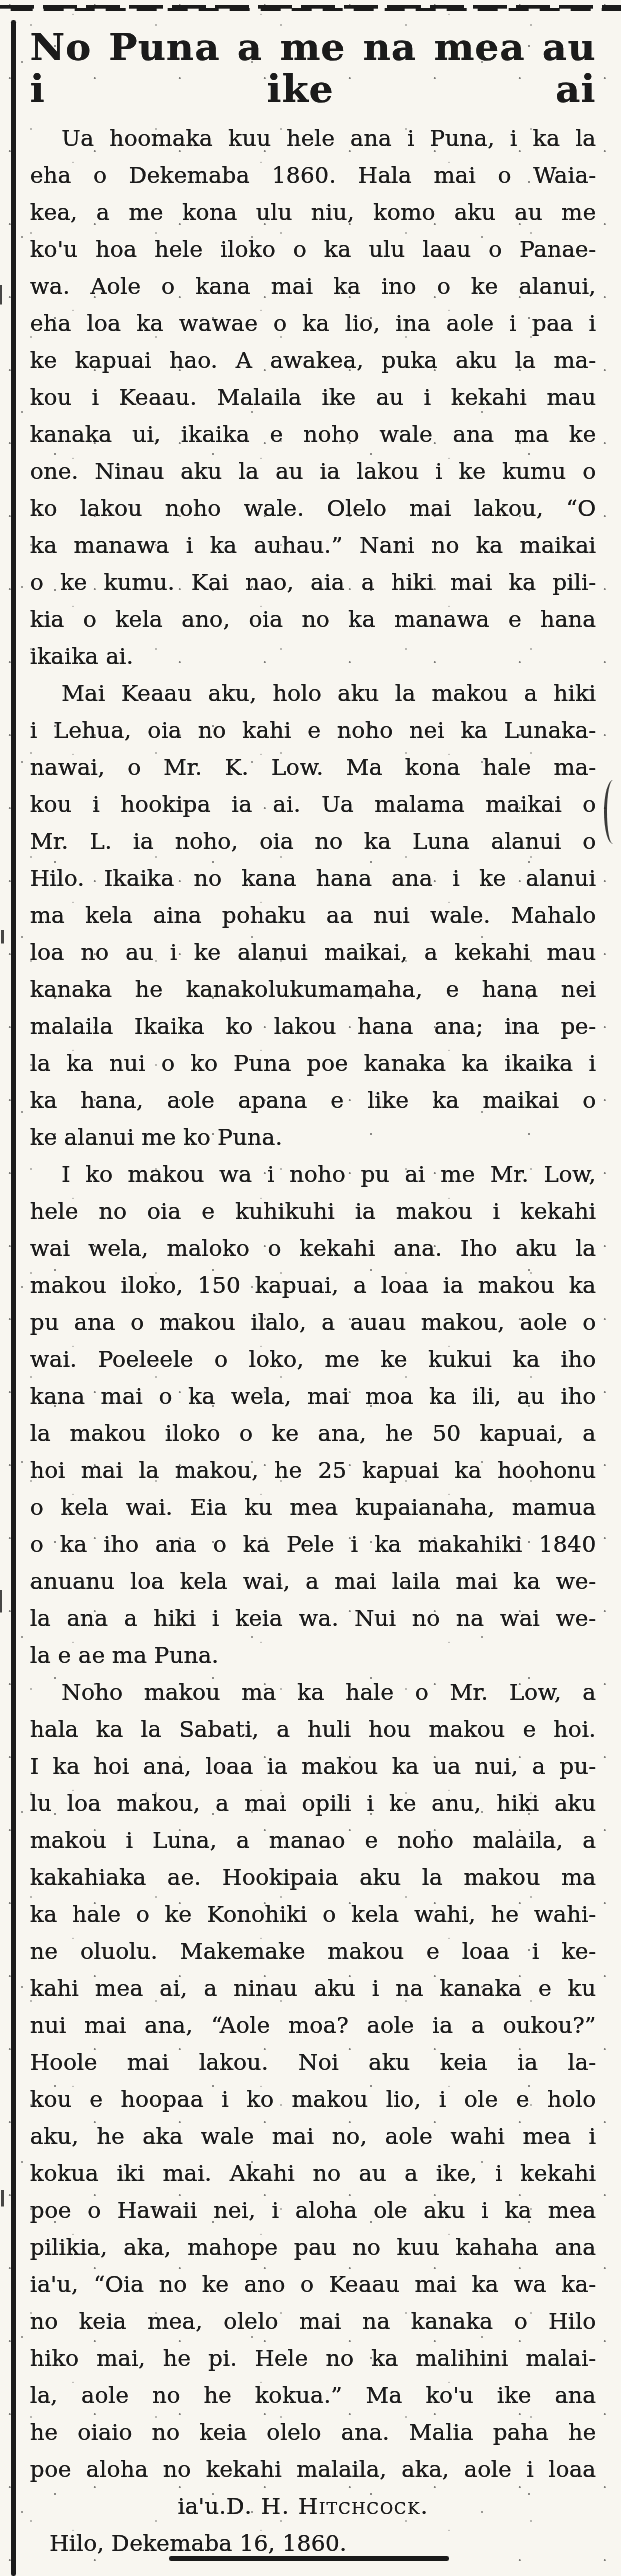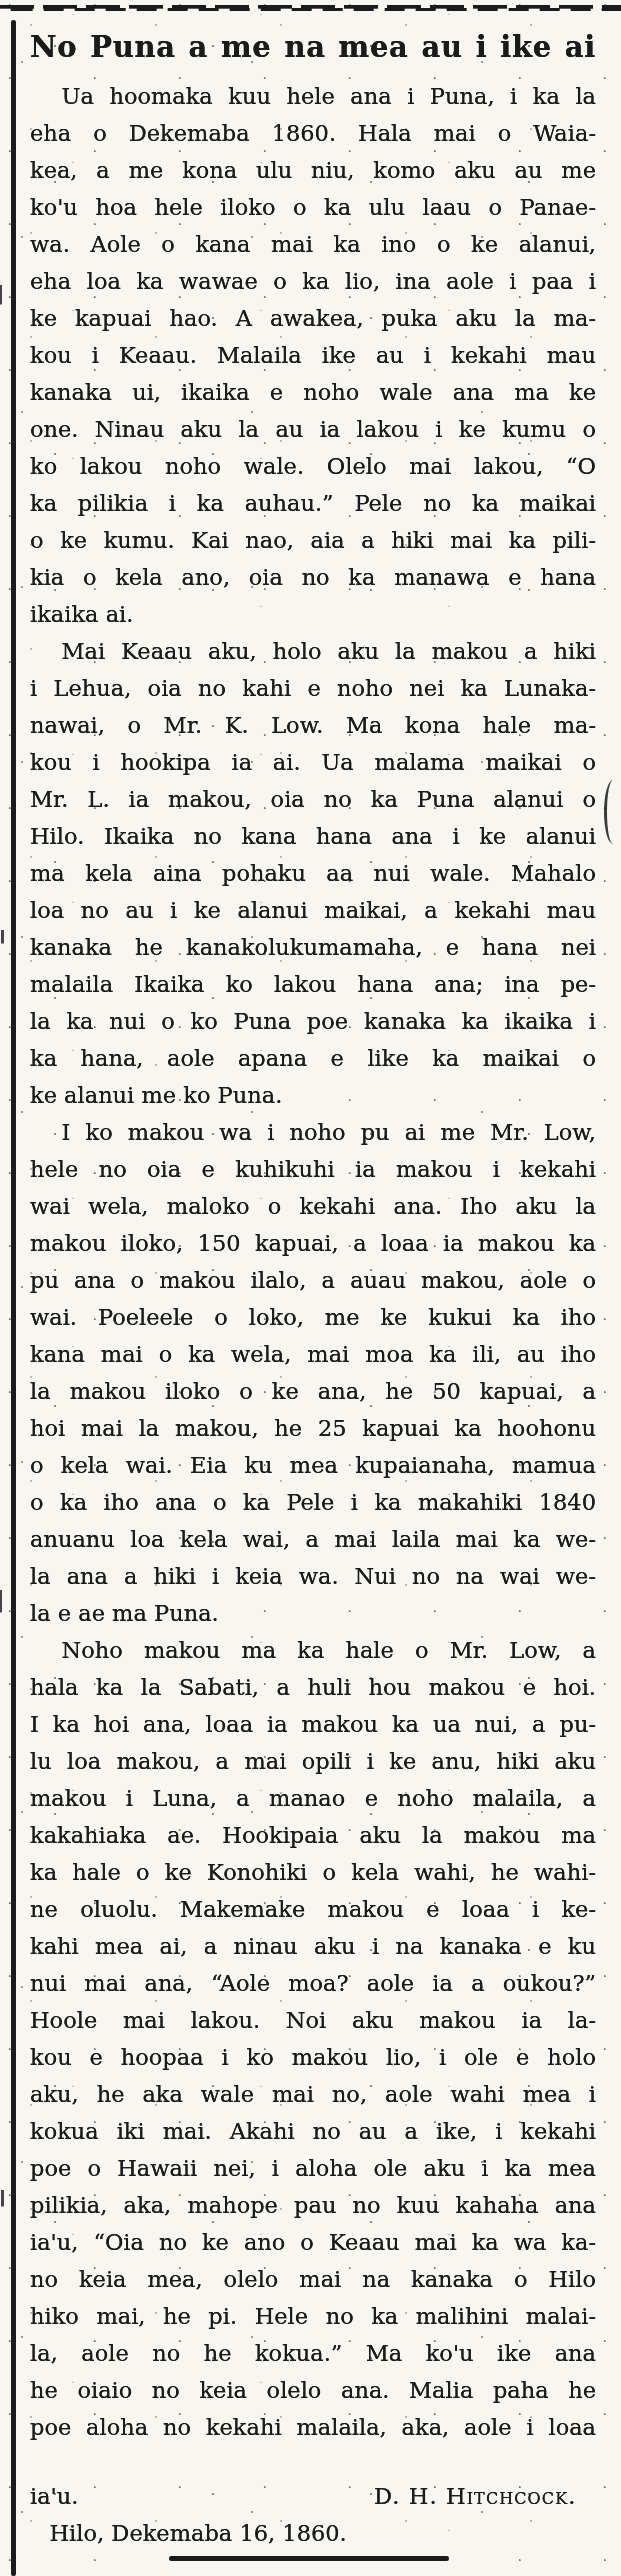--- a/index.html
+++ b/index.html
@@ -57,40 +57,39 @@
     position:absolute;left:604px;top:780px;width:12px;height:64px;
     border-left:3px solid var(--ink);
     border-radius:60% 0 0 60% / 50% 0 0 50%;
     opacity:.85;
   }
   .column{
     position:absolute;left:30px;top:25.5px;width:566px;
   }
   .title{
     font-weight:bold;
-    font-size:29px;line-height:42px;
+    font-size:38px;line-height:42px;
     letter-spacing:0.7px;
     margin-bottom:10.5px;
     text-shadow:0 0 0.4px var(--ink);
   }
   .title .t1{text-align:justify;text-align-last:justify;}
   .title .t2{text-align:center;}
   .line{
     font-size:22.5px;line-height:37px;height:37px;
     white-space:nowrap;
     text-shadow:0 0 0.3px var(--ink);
     text-align:justify;text-align-last:justify;
     text-justify:inter-word;
   }
   .line.indent{padding-left:31.5px;}
   .line.last{text-align:right;text-align-last:left;}
   .sig-row{
-    display:flex;justify-content:space-between;align-items:baseline;
+    display:flex;justify-content:center;align-items:baseline;
     padding-right:19.5px;
-    margin-top:32px;
   }
   .sig-name{
     font-variant:small-caps;
     letter-spacing:1.1px;
     font-weight:500;
   }
   .dateline{padding-left:19.5px;text-align:right;text-align-last:left;}
   .bottom-rule{
     position:absolute;left:169px;top:2556px;width:280px;height:4.5px;
     background:var(--ink);border-radius:2.2px;
@@ -116,31 +115,31 @@
           <div class="line">eha o Dekemaba 1860.  Hala mai o Waia-</div>
           <div class="line">kea, a me kona ulu niu, komo aku au me</div>
           <div class="line">ko'u hoa hele iloko o ka ulu laau o Panae-</div>
           <div class="line">wa.  Aole o kana mai ka ino o ke alanui,</div>
           <div class="line">eha loa ka wawae o ka lio, ina aole i paa i</div>
           <div class="line">ke kapuai hao.  A awakea, puka aku la ma-</div>
           <div class="line">kou i Keaau.  Malaila ike au i kekahi mau</div>
           <div class="line">kanaka ui, ikaika e noho wale ana ma ke</div>
           <div class="line">one.  Ninau aku la au ia lakou i ke kumu o</div>
           <div class="line">ko lakou noho wale.  Olelo mai lakou, “O</div>
-          <div class="line">ka pilikia i ka auhau.”  Pele no ka maikai</div>
+          <div class="line">ka manawa i ka auhau.”  Nani no ka maikai</div>
           <div class="line">o ke kumu.  Kai nao, aia a hiki mai ka pili-</div>
           <div class="line">kia o kela ano, oia no ka manawa e hana</div>
           <div class="line last">ikaika ai.</div>
         </div>
         <div class="paragraph">
           <div class="line indent">Mai Keaau aku, holo aku la makou a hiki</div>
           <div class="line">i Lehua, oia no kahi e noho nei ka Lunaka-</div>
           <div class="line">nawai, o Mr. K. Low.  Ma kona hale ma-</div>
           <div class="line">kou i hookipa ia ai.  Ua malama maikai o</div>
-          <div class="line">Mr. L. ia makou, oia no ka Puna alanui o</div>
+          <div class="line">Mr. L. ia noho, oia no ka Luna alanui o</div>
           <div class="line">Hilo.  Ikaika no kana hana ana i ke alanui</div>
           <div class="line">ma kela aina pohaku aa nui wale.  Mahalo</div>
           <div class="line">loa no au i ke alanui maikai, a kekahi mau</div>
           <div class="line">kanaka he kanakolukumamaha, e hana nei</div>
           <div class="line">malaila   Ikaika ko lakou hana ana; ina pe-</div>
           <div class="line">la ka nui o ko Puna poe kanaka ka ikaika i</div>
           <div class="line">ka hana, aole apana e like ka maikai o</div>
           <div class="line last">ke alanui me ko Puna.</div>
         </div>
         <div class="paragraph">
@@ -163,21 +162,21 @@
           <div class="line indent">Noho makou ma ka hale o Mr. Low, a</div>
           <div class="line">hala ka la Sabati, a huli hou makou e hoi.</div>
           <div class="line">I ka hoi ana, loaa ia makou ka ua nui, a pu-</div>
           <div class="line">lu loa makou, a mai opili i ke anu, hiki aku</div>
           <div class="line">makou i Luna, a manao e noho malaila, a</div>
           <div class="line">kakahiaka ae.  Hookipaia aku la makou ma</div>
           <div class="line">ka hale o ke Konohiki o kela wahi, he wahi-</div>
           <div class="line">ne oluolu.  Makemake makou e loaa i ke-</div>
           <div class="line">kahi mea ai, a ninau aku i na kanaka e ku</div>
           <div class="line">nui mai ana, “Aole moa? aole ia a oukou?”</div>
-          <div class="line">Hoole mai lakou.  Noi aku makou ia la-</div>
+          <div class="line">Hoole mai lakou.  Noi aku keia ia la-</div>
           <div class="line">kou e hoopaa i ko makou lio, i ole e holo</div>
           <div class="line">aku, he aka wale mai no, aole wahi mea i</div>
           <div class="line">kokua iki mai.  Akahi no au a ike, i kekahi</div>
           <div class="line">poe o Hawaii nei, i aloha ole aku i ka mea</div>
           <div class="line">pilikia, aka, mahope pau no kuu kahaha ana</div>
           <div class="line">ia'u, “Oia no ke ano o Keaau mai ka wa ka-</div>
           <div class="line">no keia mea, olelo mai na kanaka o Hilo</div>
           <div class="line">hiko mai, he pi.  Hele no ka malihini malai-</div>
           <div class="line">la, aole no he kokua.”  Ma ko'u ike ana</div>
           <div class="line">he oiaio no keia olelo ana.  Malia paha he</div>

